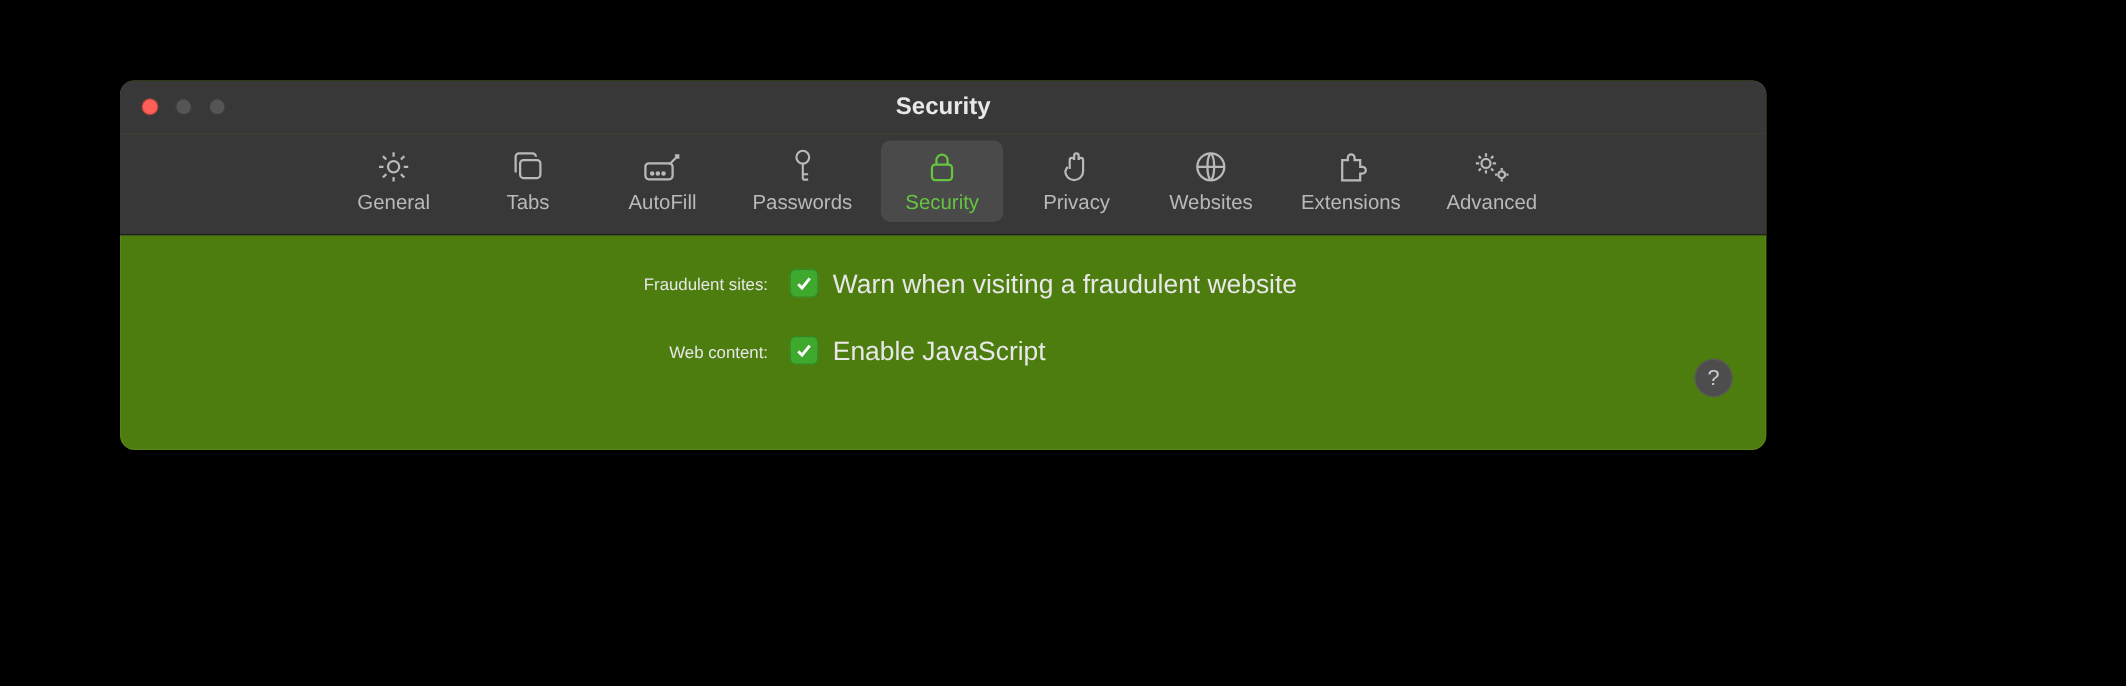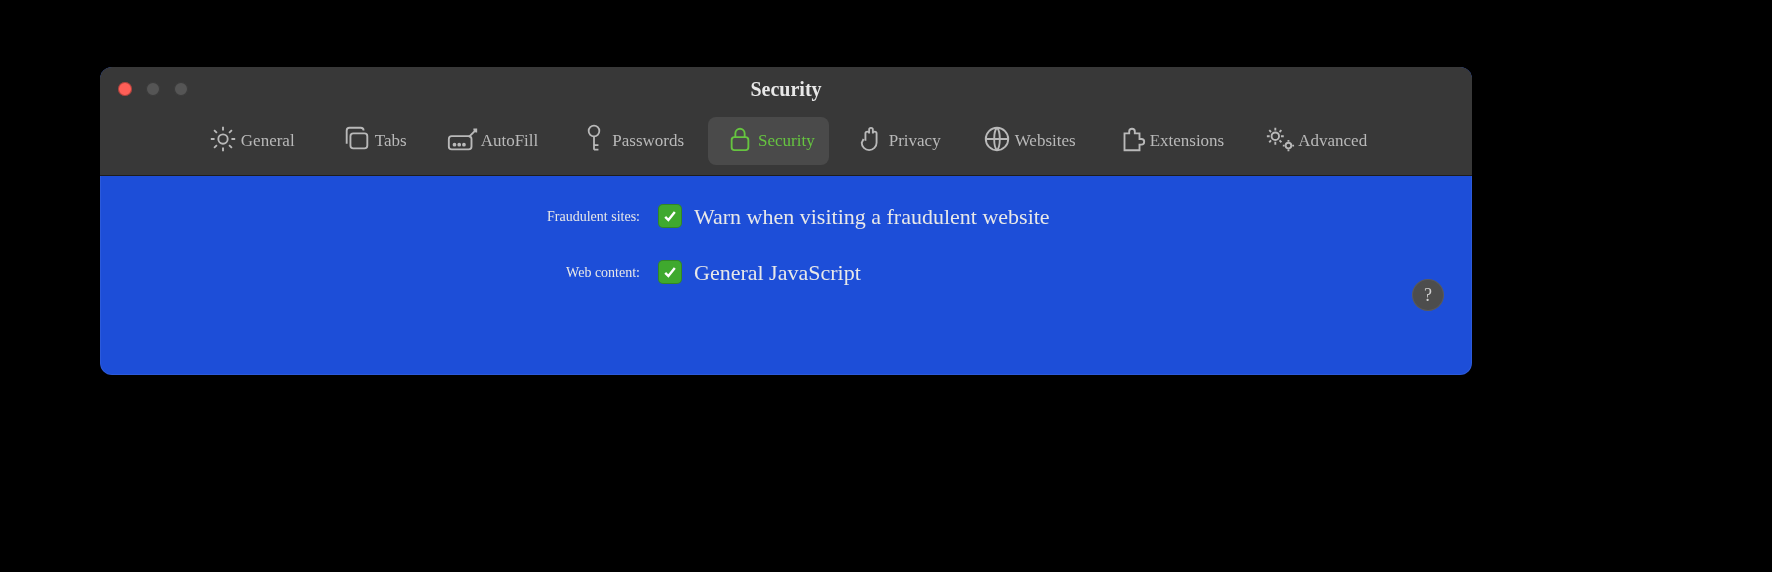--- a/index.html
+++ b/index.html
@@ -10,26 +10,25 @@
     background: #000;
     font-family: -apple-system, "Helvetica Neue", Helvetica, Arial, sans-serif;
     -webkit-font-smoothing: antialiased;
   }
   .window {
     position: absolute;
     left: 100px;
     top: 67px;
     width: 1372px;
     height: 308px;
-    background: #1d4ed8;
+    background: #4d7c0f;
     border-radius: 12px;
     box-shadow: 0 0 0 1px rgba(255,255,255,0.07) inset, 0 30px 60px rgba(0,0,0,0.6);
     overflow: hidden;
     color: #dcdcdc;
-    font-family: Liberation Serif, serif;
   }
   .titlebar-top {
     height: 44px;
     display: flex;
     align-items: center;
     position: relative;
     background: #383838;
   }
   .traffic-lights {
     display: flex;
@@ -58,21 +57,21 @@
     display: flex;
     justify-content: center;
     align-items: flex-end;
     gap: 10px;
     padding: 6px 0 10px 0;
     background: #383838;
     border-bottom: 1px solid #1d1d1d;
   }
   .tab {
     display: flex;
-    flex-direction: row;
+    flex-direction: column;
     align-items: center;
     justify-content: flex-end;
     min-width: 74px;
     padding: 6px 14px 6px 14px;
     border-radius: 8px;
     cursor: default;
     color: #b9b9b9;
   }
   .tab.active {
     background: #4a4a4a;
@@ -260,20 +259,20 @@
       </div>
     </div>
     <div class="row" style="margin-bottom:21px">
       <div class="row-label">Web content:</div>
       <div class="cb-group">
         <div class="checkbox">
           <svg viewBox="0 0 20 20" width="16" height="16">
               <path d="M4 11l4 4 8-10"></path>
             </svg>
         </div>
-        <span class="cb-label">General JavaScript</span>
+        <span class="cb-label">Enable JavaScript</span>
       </div>
     </div>
     <div class="help-btn">
       <span>?</span>
     </div>
   </div>
 </div>
 
 </body></html>

